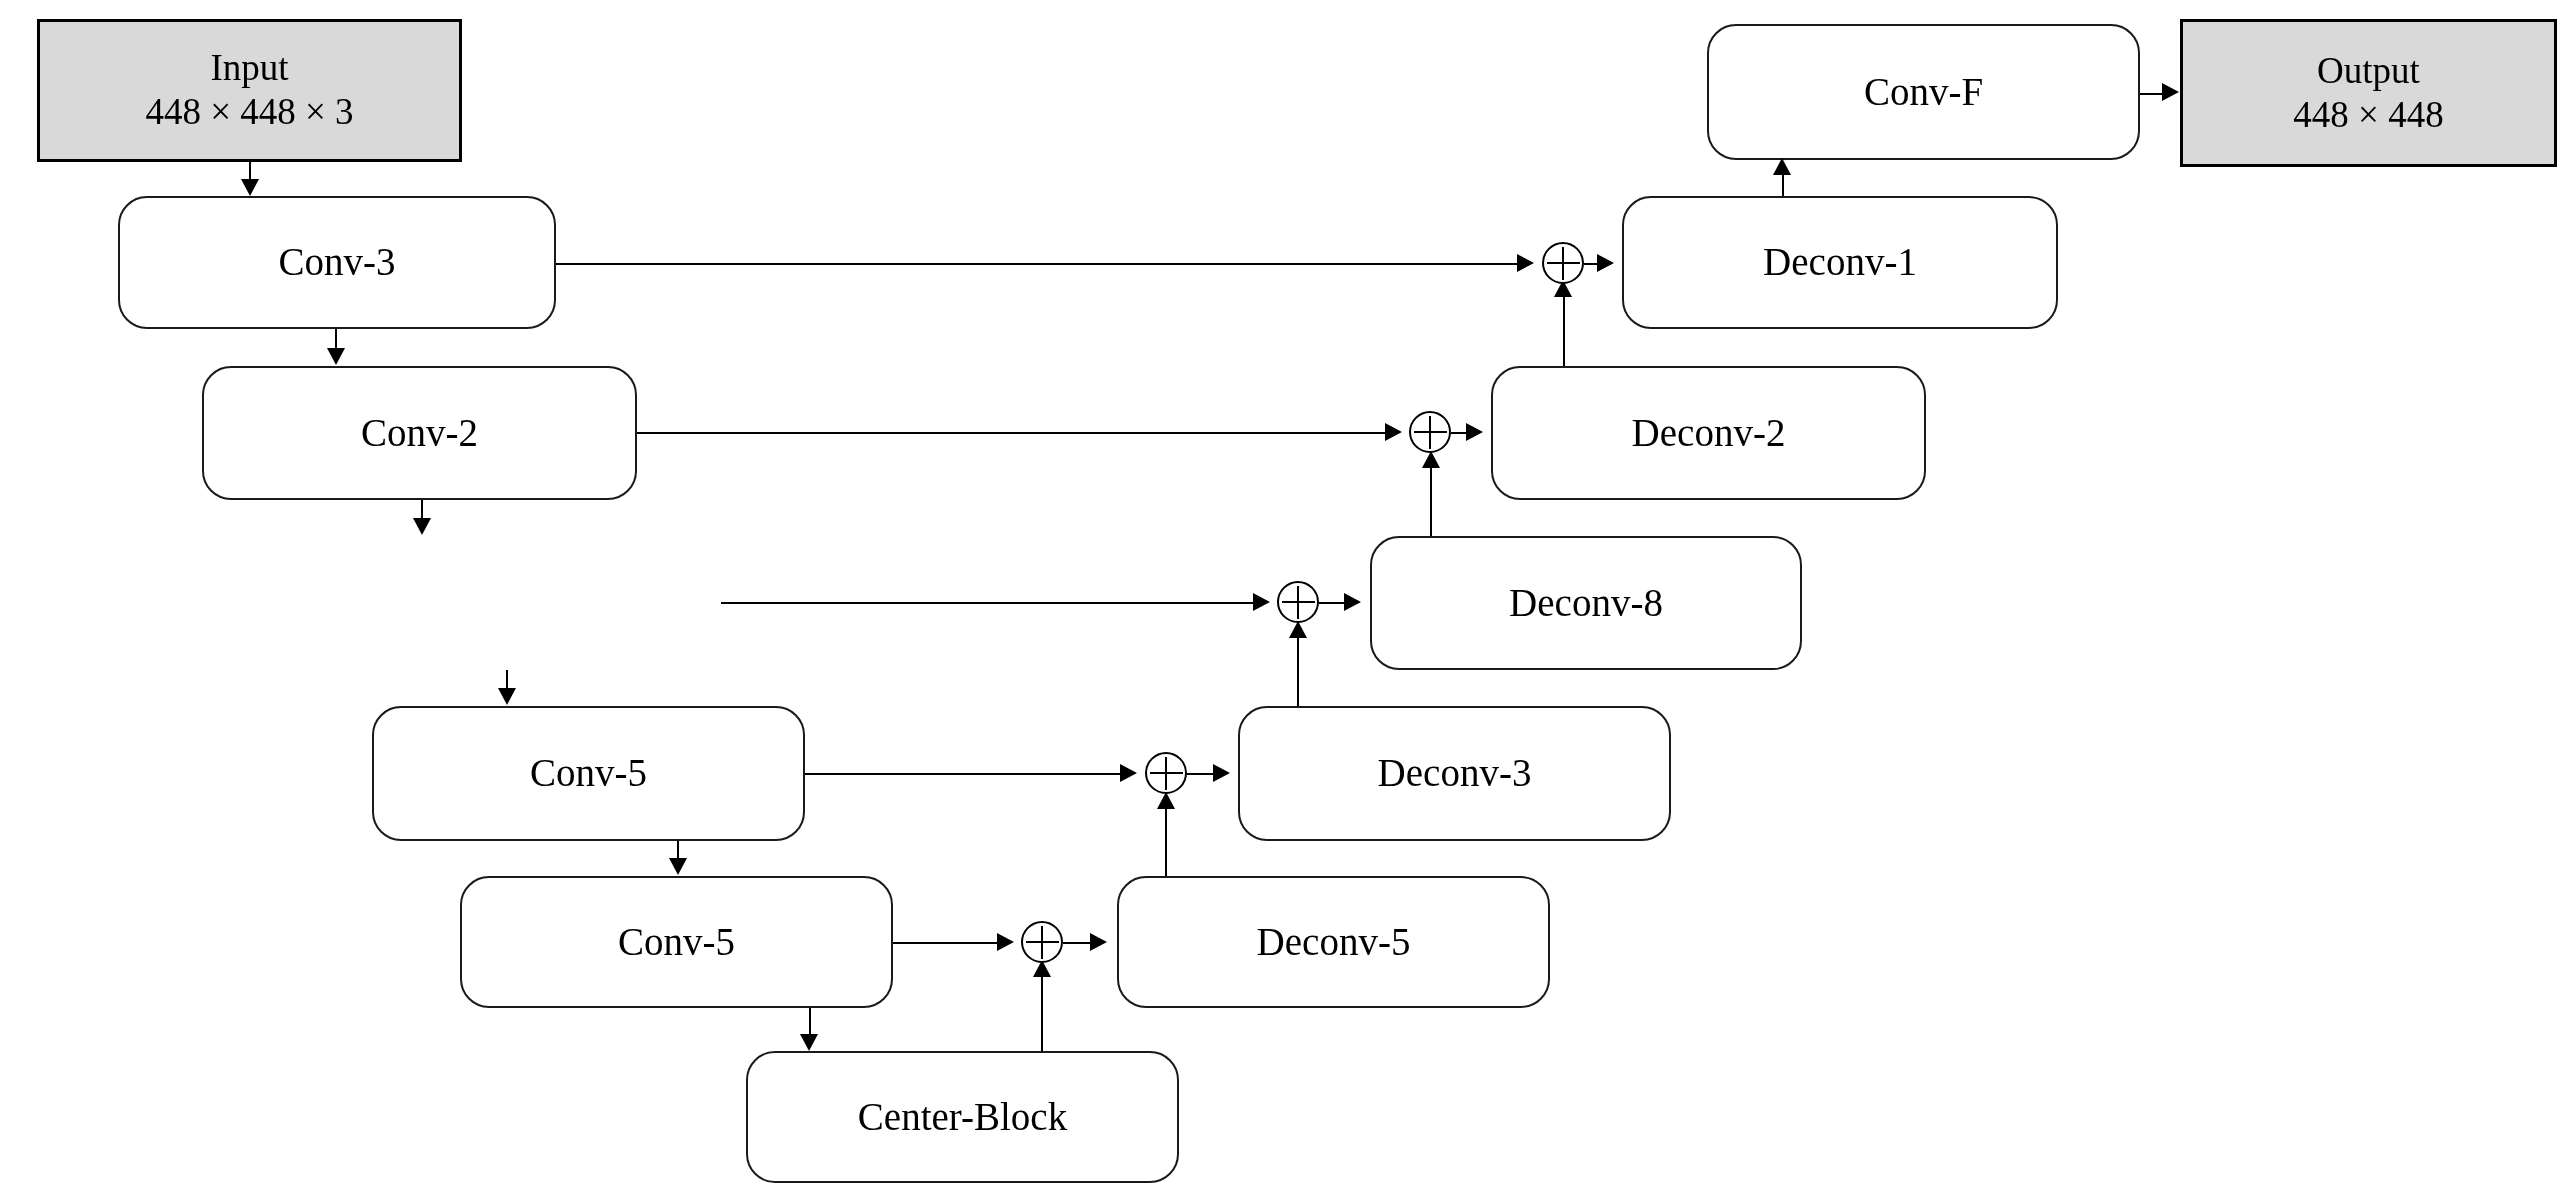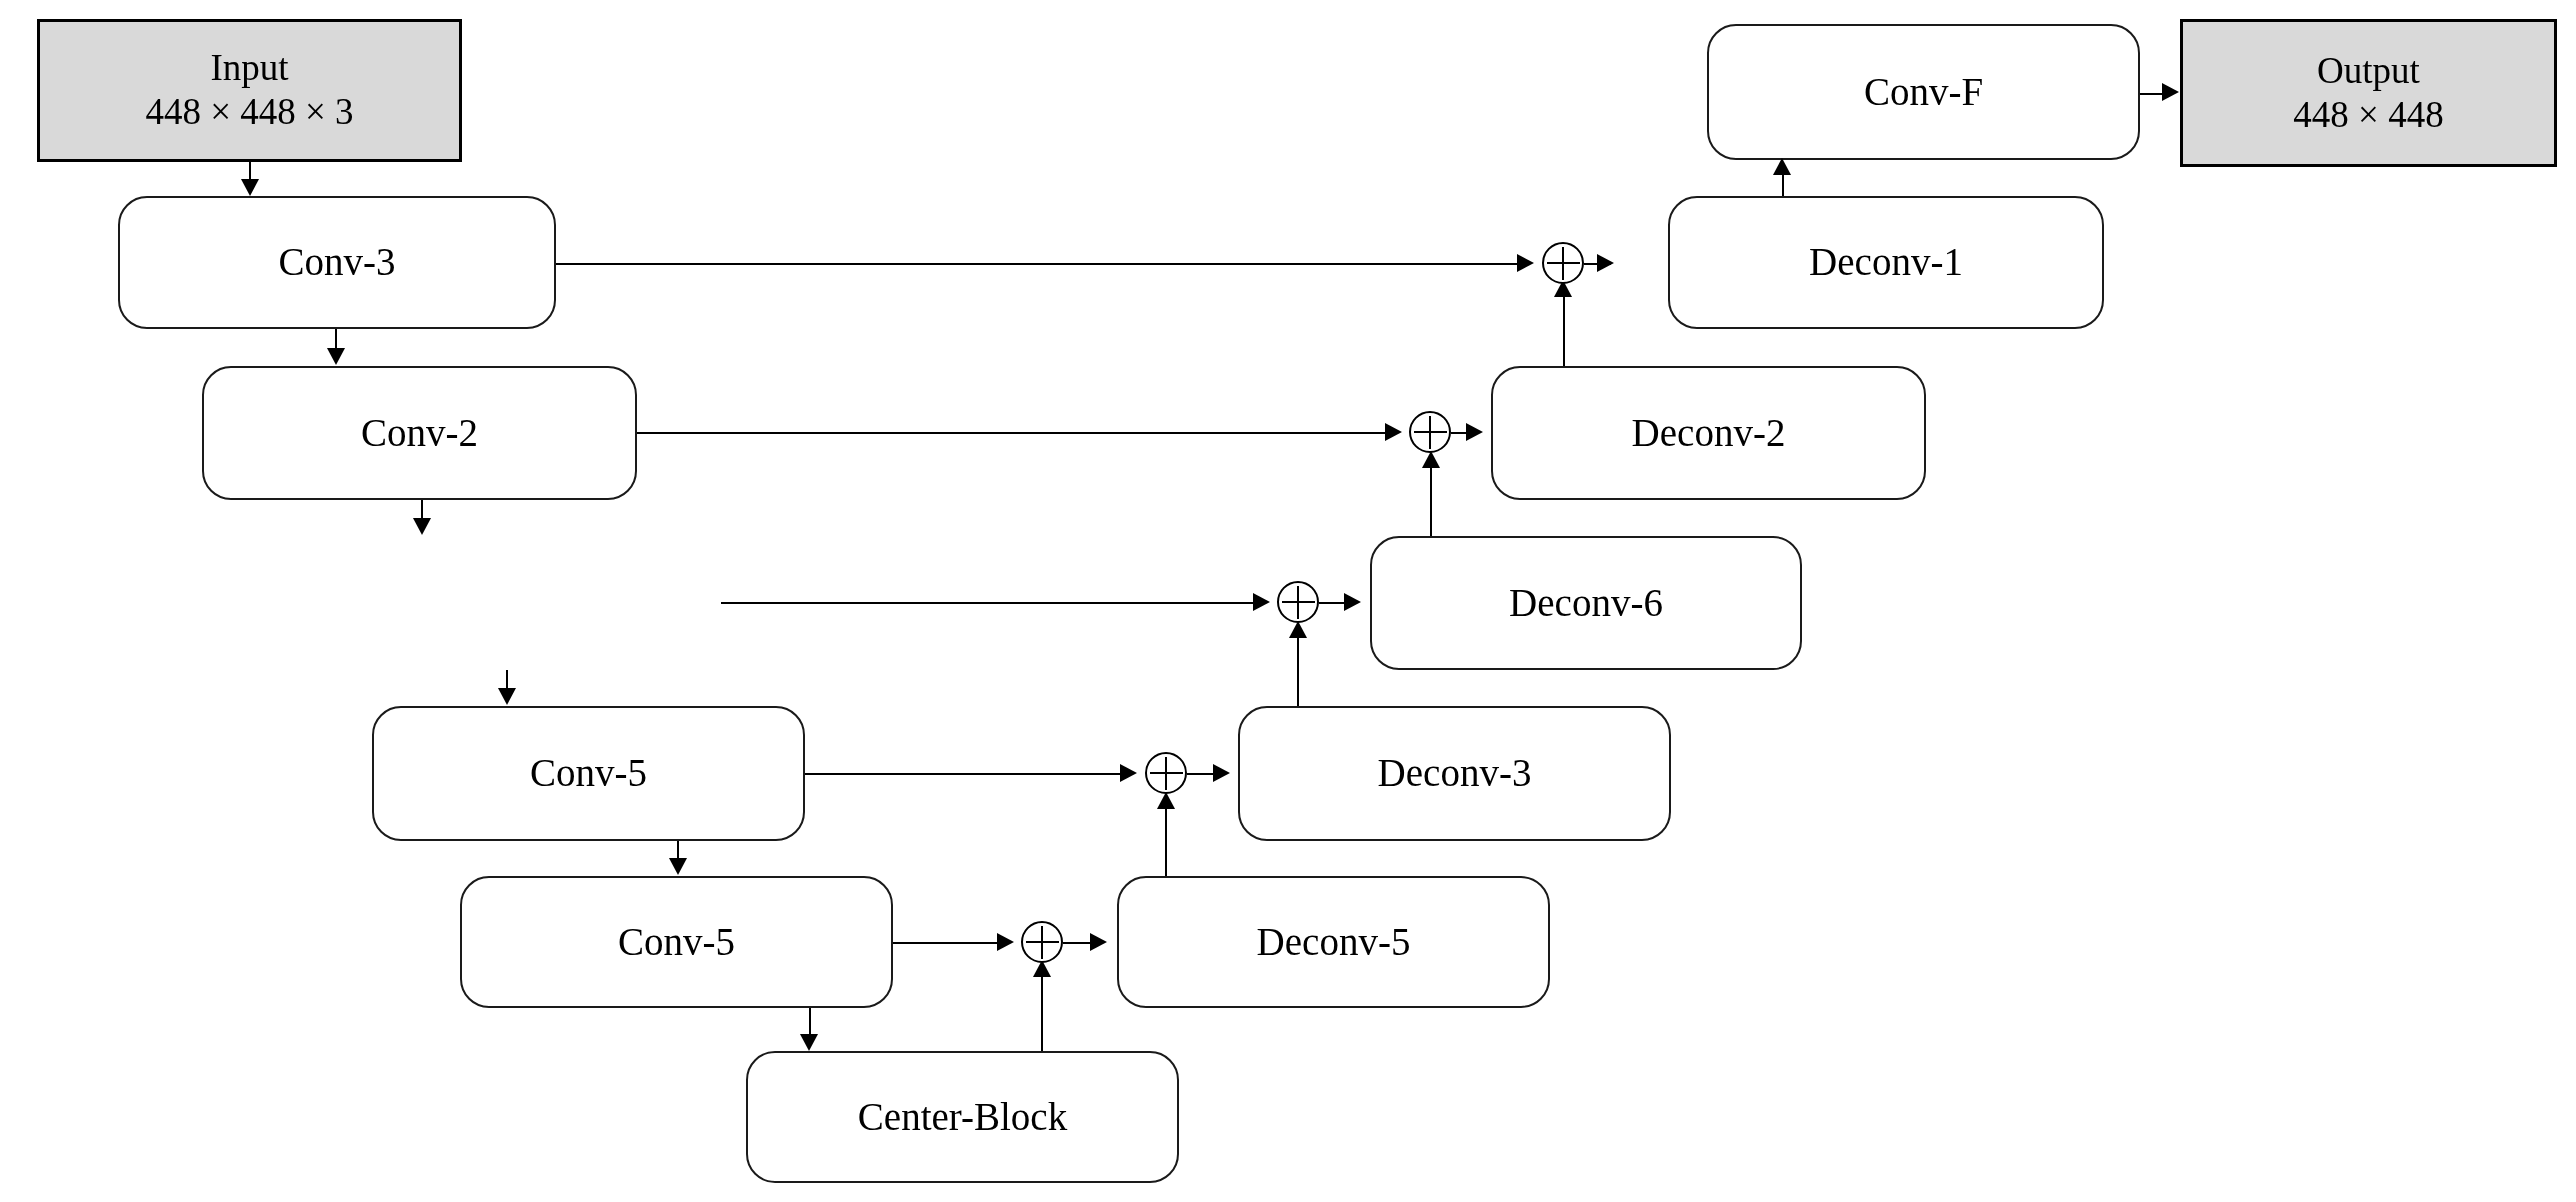--- a/index.html
+++ b/index.html
@@ -124,28 +124,28 @@
 
   <div class="node rounded" style="left:1117px; top:876px; width:433px; height:132px;">
     <span class="lbl">Deconv-5</span>
   </div>
 
   <div class="node rounded" style="left:1238px; top:706px; width:433px; height:135px;">
     <span class="lbl">Deconv-3</span>
   </div>
 
   <div class="node rounded" style="left:1370px; top:536px; width:432px; height:134px;">
-    <span class="lbl">Deconv-6</span>
+    <span class="lbl">Deconv-8</span>
   </div>
 
   <div class="node rounded" style="left:1491px; top:366px; width:435px; height:134px;">
     <span class="lbl">Deconv-2</span>
   </div>
 
-  <div class="node rounded" style="left:1668px; top:196px; width:436px; height:133px;">
+  <div class="node rounded" style="left:1622px; top:196px; width:436px; height:133px;">
     <span class="lbl">Deconv-1</span>
   </div>
 
   <div class="node rounded" style="left:1707px; top:23.6px; width:433px; height:136px;">
     <span class="lbl">Conv-F</span>
   </div>
 
   <div class="node io" style="left:2180px; top:18.5px; width:377px; height:148px;">
     <span class="lbl">Output
 448 × 448</span>

